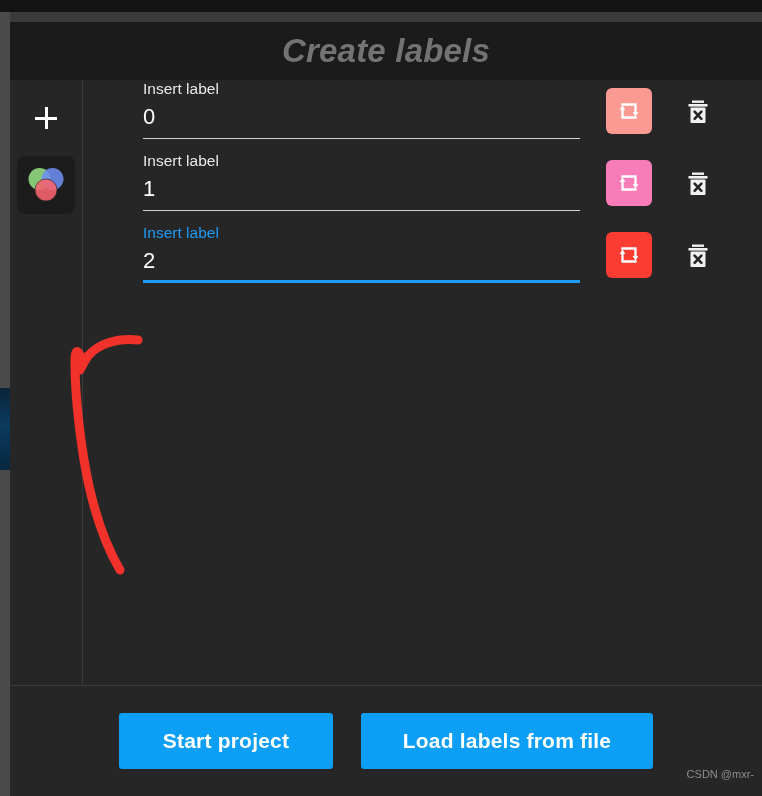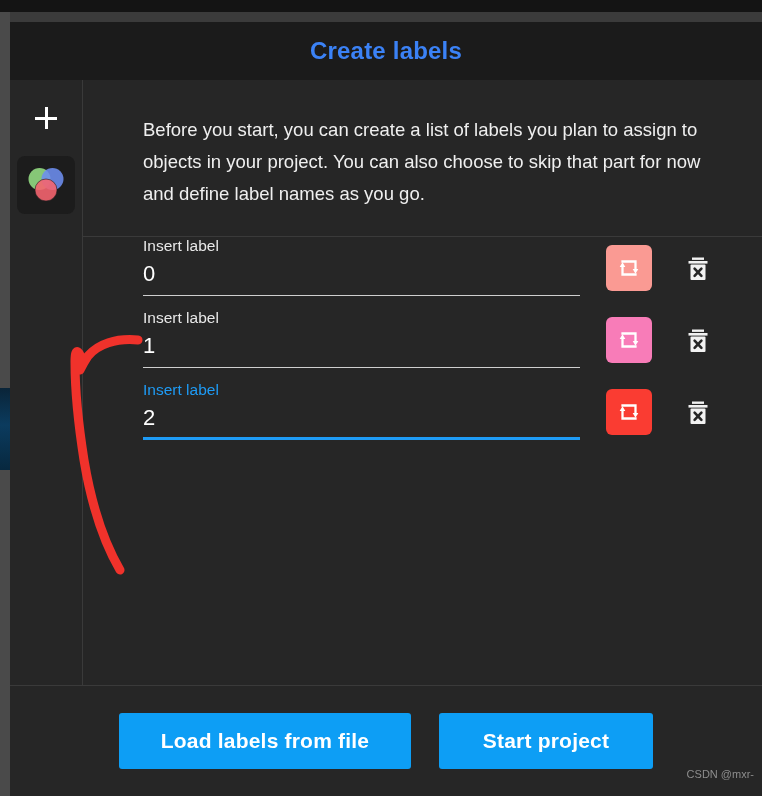--- a/index.html
+++ b/index.html
@@ -55,24 +55,25 @@
 
   #modal-header {
     height: 58px;
     background: #1b1b1b;
     display: flex;
     align-items: center;
     justify-content: center;
     flex: none;
   }
   #modal-title {
-    color: #3b82f6;
-    font-size: 24px;
+    color: #737373;
+    font-size: 33px;
     font-weight: bold;
     letter-spacing: .2px;
+    font-style: italic;
   }
 
   #modal-body {
     flex: 1 1 auto;
     display: flex;
     min-height: 0;
     border-bottom: 1px solid #3a3a3a;
   }
 
   
@@ -255,23 +256,20 @@
           <circle cx="14.5" cy="15" r="11" fill="#8fd67f" fill-opacity="0.92"></circle>
           <circle cx="27.5" cy="15" r="11" fill="#6d8ef0" fill-opacity="0.88"></circle>
           <circle cx="21" cy="26" r="11" fill="#f4646f" fill-opacity="0.9"></circle>
           <circle cx="21" cy="26" r="11" fill="none" stroke="#1c1c1c" stroke-width="0.6"></circle>
         </svg>
       </div>
     </div>
 
     <div id="content">
 
-      <div id="description-block">
-        <div id="description-text">Before you start, you can create a list of labels you plan to assign to objects in your project. You can also choose to skip that part for now and define label names as you go.</div>
-      </div>
 
       <div id="labels-block">
 
 
         <div class="label-row">
           <div class="label-field">
             <div class="field-caption">Insert label</div>
             <div class="field-value">0</div>
           </div>
           <div class="swatch" style="background: rgb(250, 154, 147);">
@@ -336,22 +334,22 @@
               <path d="M8.6 12.6 L15.4 19.8 M15.4 12.6 L8.6 19.8" stroke="#262626" stroke-width="2.6" stroke-linecap="round"></path>
             </svg>
           </div>
         </div>
 
       </div>
     </div>
   </div>
 
   <div id="modal-footer">
+    <button id="start-project-button" class="primary-btn">Start project</button>
     <button id="load-labels-button" class="primary-btn">Load labels from file</button>
-    <button id="start-project-button" class="primary-btn">Start project</button>
     <div id="watermark">CSDN @mxr-</div>
   </div>
 
 </div>
 
 <svg id="red-bracket" viewBox="0 0 120 266">
   <path d="M76 14 C54 12, 36 18, 26 30 C22 36, 20 40, 18 44 C19 36, 20 30, 16 26
            C14 24, 13 28, 13 36 C13 60, 16 96, 22 134 C30 182, 44 220, 58 244" fill="none" stroke="#f0322b" stroke-width="9" stroke-linecap="round" stroke-linejoin="round"></path>
 </svg>
 

